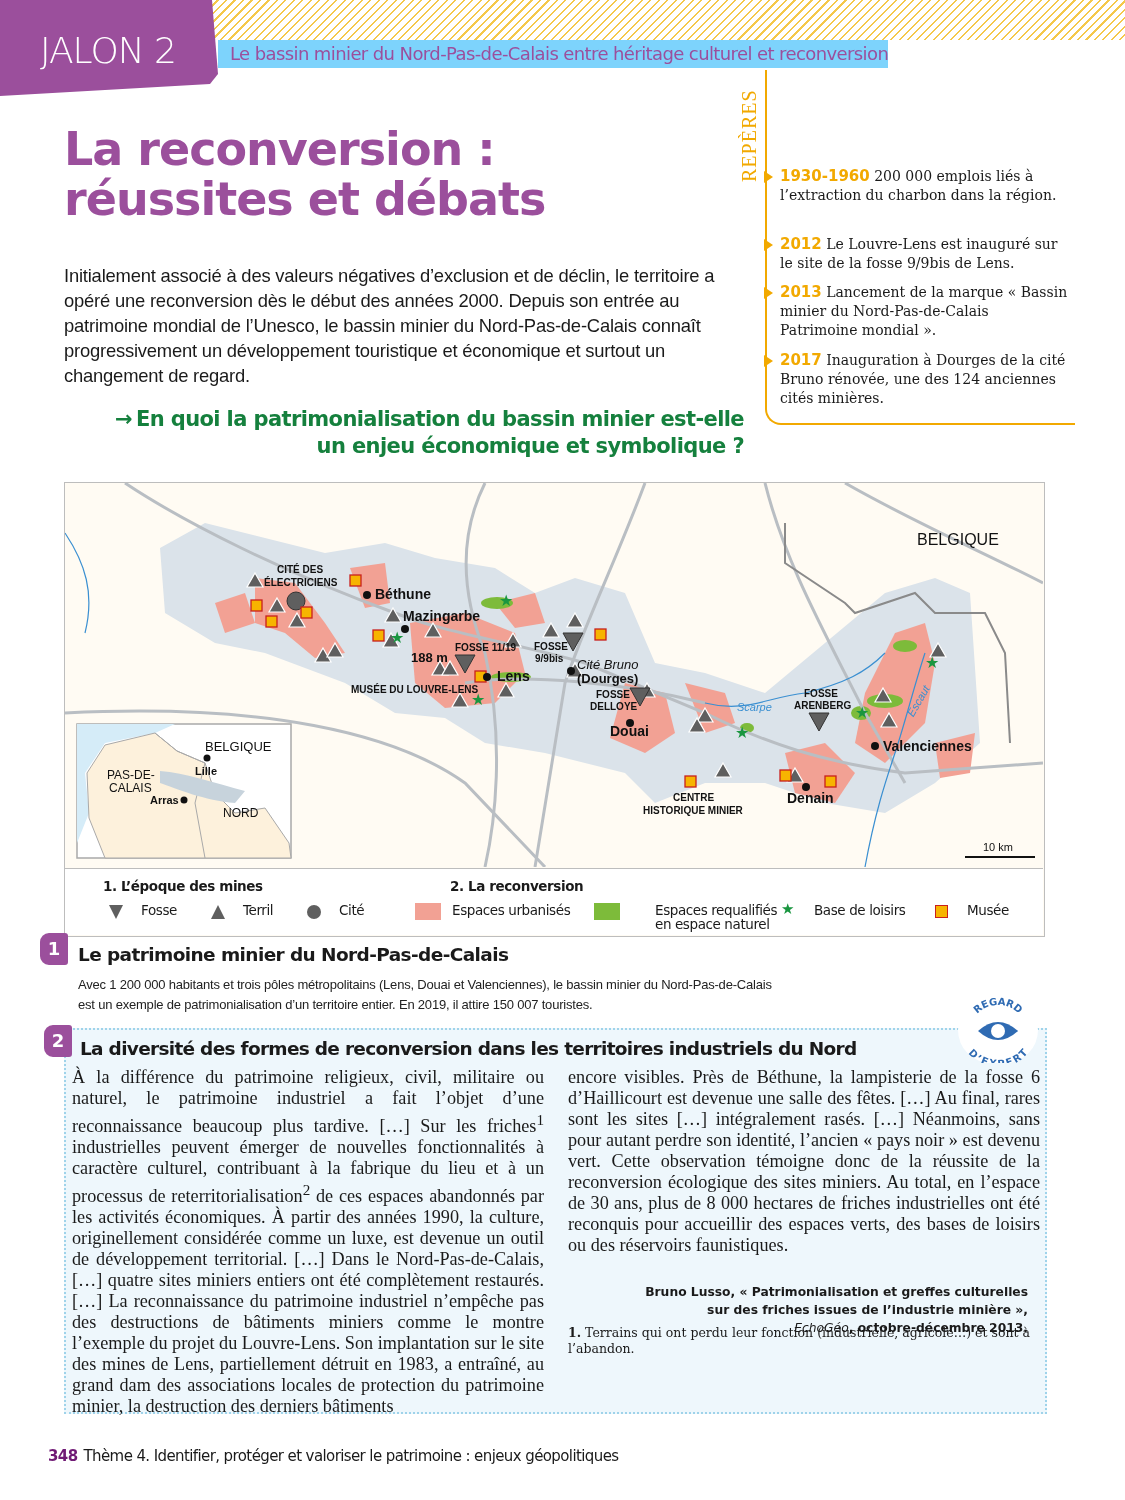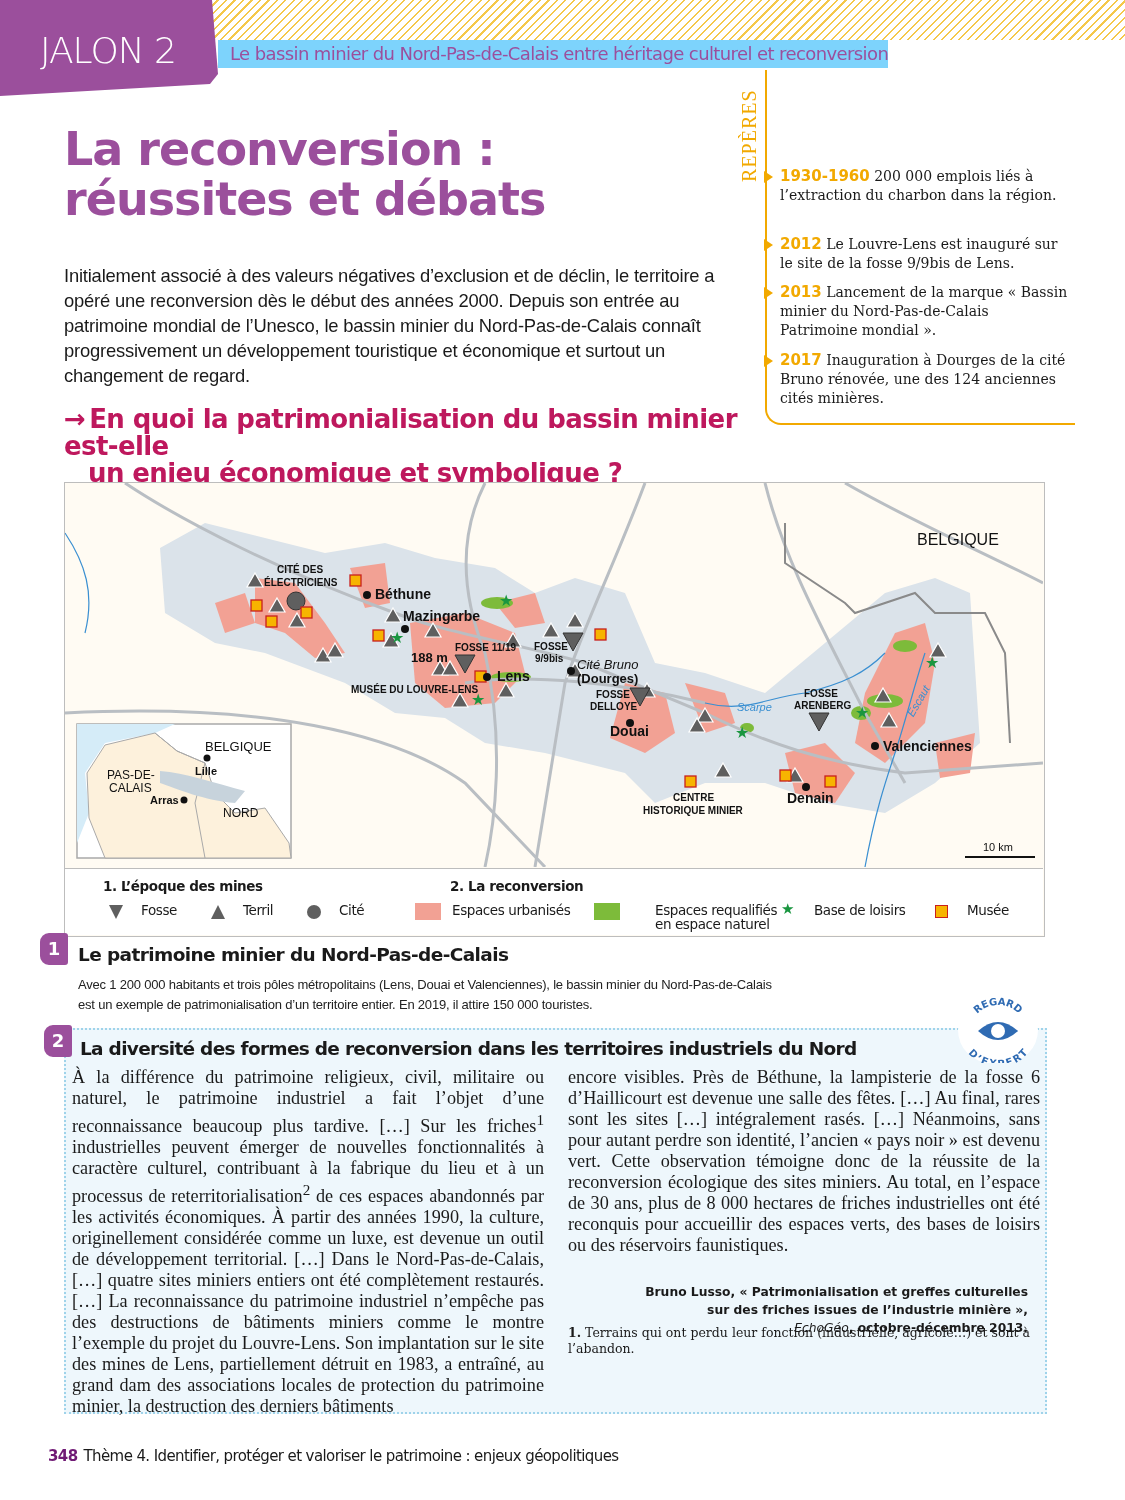--- a/index.html
+++ b/index.html
@@ -34,22 +34,22 @@
     position: absolute; left: 64px; top: 124px; width: 660px;
     color: #9b4f9c; font-weight: bold; font-size: 46px; line-height: 50px;
     font-family: "DejaVu Sans", sans-serif; letter-spacing: -1px;
   }
   .intro {
     position: absolute; left: 64px; top: 263px; width: 665px;
     font-size: 18.4px; line-height: 25px; color: #1a1a1a; letter-spacing: -0.2px;
   }
   .question {
     position: absolute; left: 64px; top: 406px; width: 680px;
-    color: #be185d; font-weight: bold; font-size: 26px; line-height: 27px;
-    font-family: "DejaVu Sans", sans-serif; letter-spacing: -0.6px;
+    color: #15803d; font-weight: bold; font-size: 21px; line-height: 27px;
+    font-family: "DejaVu Sans", sans-serif; letter-spacing: -0.6px; text-align: right;
   }
   .question .arrow { margin-right: 4px; }
   .question .l2 { padding-left: 24px; display: block; }
 
   
   .reperes {
     position: absolute; left: 765px; top: 70px; width: 310px; height: 355px;
     border-left: 2px solid #f2a900; border-bottom: 2px solid #f2a900;
     border-bottom-left-radius: 16px;
   }
@@ -358,21 +358,21 @@
     <div class="lg-i" style="left:749px;">Base de loisirs</div>
     <div class="sym" style="left:870px; top:36px; width:13px; height:13px; background:#f7b400; border:1.5px solid #c8201d;"></div>
     <div class="lg-i" style="left:902px;">Musée</div>
   </div>
 </div>
 
 <div class="badge" style="left:40px; top:933px;">1</div>
 <div class="doc1-title">Le patrimoine minier  du Nord-Pas-de-Calais</div>
 <div class="doc1-text">
   <span>Avec 1 200 000 habitants et trois pôles métropolitains (Lens, Douai et Valenciennes), le bassin minier du Nord-Pas-de-Calais</span><br>
-  <span>est un exemple de patrimonialisation d’un territoire entier. En 2019, il attire 150 000 touristes.</span>
+  <span>est un exemple de patrimonialisation d’un territoire entier. En 2019, il attire 150 007 touristes.</span>
 </div>
 
 <div class="doc2-box"></div>
 <div class="badge" style="left:44px; top:1025px;">2</div>
 <div class="doc2-title">La diversité des formes de reconversion dans les territoires industriels du Nord</div>
 
 <div class="regard">
   <svg width="80" height="66" viewBox="0 0 80 66">
     <defs>
       <path id="arcTop" d="M14,30 A26,22 0 0 1 66,30"></path>

